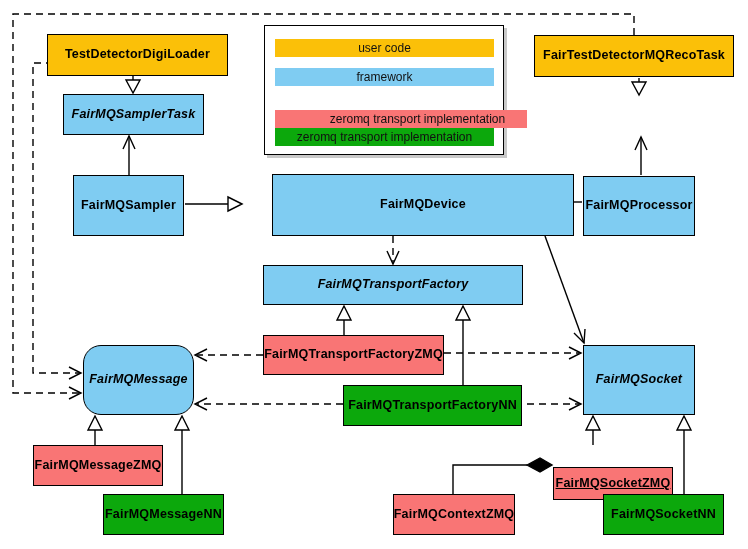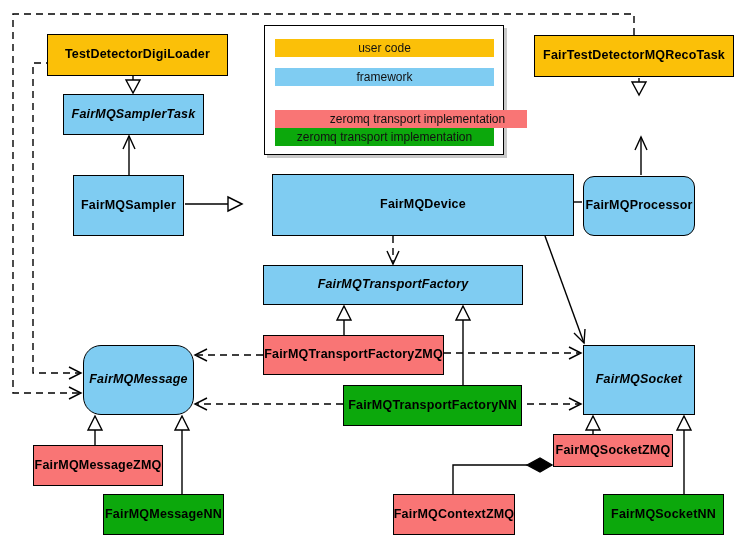--- a/index.html
+++ b/index.html
@@ -180,21 +180,21 @@
 
 
   <div class="node" style="left: 73px; top: 175px; width: 111px; height: 61px; background-color: rgb(127, 204, 242);">
     <span>FairMQSampler</span>
   </div>
 
   <div class="node" style="left: 243px; top: 174px; width: 302px; height: 62px; background-color: rgb(127, 204, 242); margin-left: 29px;">
     <span>FairMQDevice</span>
   </div>
 
-  <div class="node" style="left: 583px; top: 176px; width: 112px; height: 60px; background-color: rgb(127, 204, 242); border-radius: 11px;">
+  <div class="node" style="left: 583px; top: 176px; width: 112px; height: 60px; background-color: rgb(127, 204, 242);">
     <span>FairMQProcessor</span>
   </div>
 
   <div class="node abstract" style="left: 263px; top: 265px; width: 260px; height: 40px; background-color: rgb(127, 204, 242);">
     <span>FairMQTransportFactory</span>
   </div>
 
   <div class="node" style="left: 263px; top: 335px; width: 181px; height: 40px; background-color: rgb(249, 117, 117);">
     <span>FairMQTransportFactoryZMQ</span>
   </div>
@@ -212,21 +212,21 @@
   </div>
 
   <div class="node" style="left: 33px; top: 445px; width: 130px; height: 41px; background-color: rgb(249, 117, 117);">
     <span>FairMQMessageZMQ</span>
   </div>
 
   <div class="node" style="left: 103px; top: 494px; width: 121px; height: 41px; background-color: rgb(12, 168, 12);">
     <span>FairMQMessageNN</span>
   </div>
 
-  <div class="node" style="left: 553px; top: 434px; width: 120px; height: 33px; background-color: rgb(249, 117, 117);">
+  <div class="node" style="left: 553px; top: 467px; width: 120px; height: 33px; background-color: rgb(249, 117, 117); text-decoration: underline;">
     <span>FairMQSocketZMQ</span>
   </div>
 
   <div class="node" style="left: 603px; top: 494px; width: 121px; height: 41px; background-color: rgb(12, 168, 12);">
     <span>FairMQSocketNN</span>
   </div>
 
   <div class="node" style="left: 393px; top: 494px; width: 122px; height: 41px; background-color: rgb(249, 117, 117);">
     <span>FairMQContextZMQ</span>
   </div>

